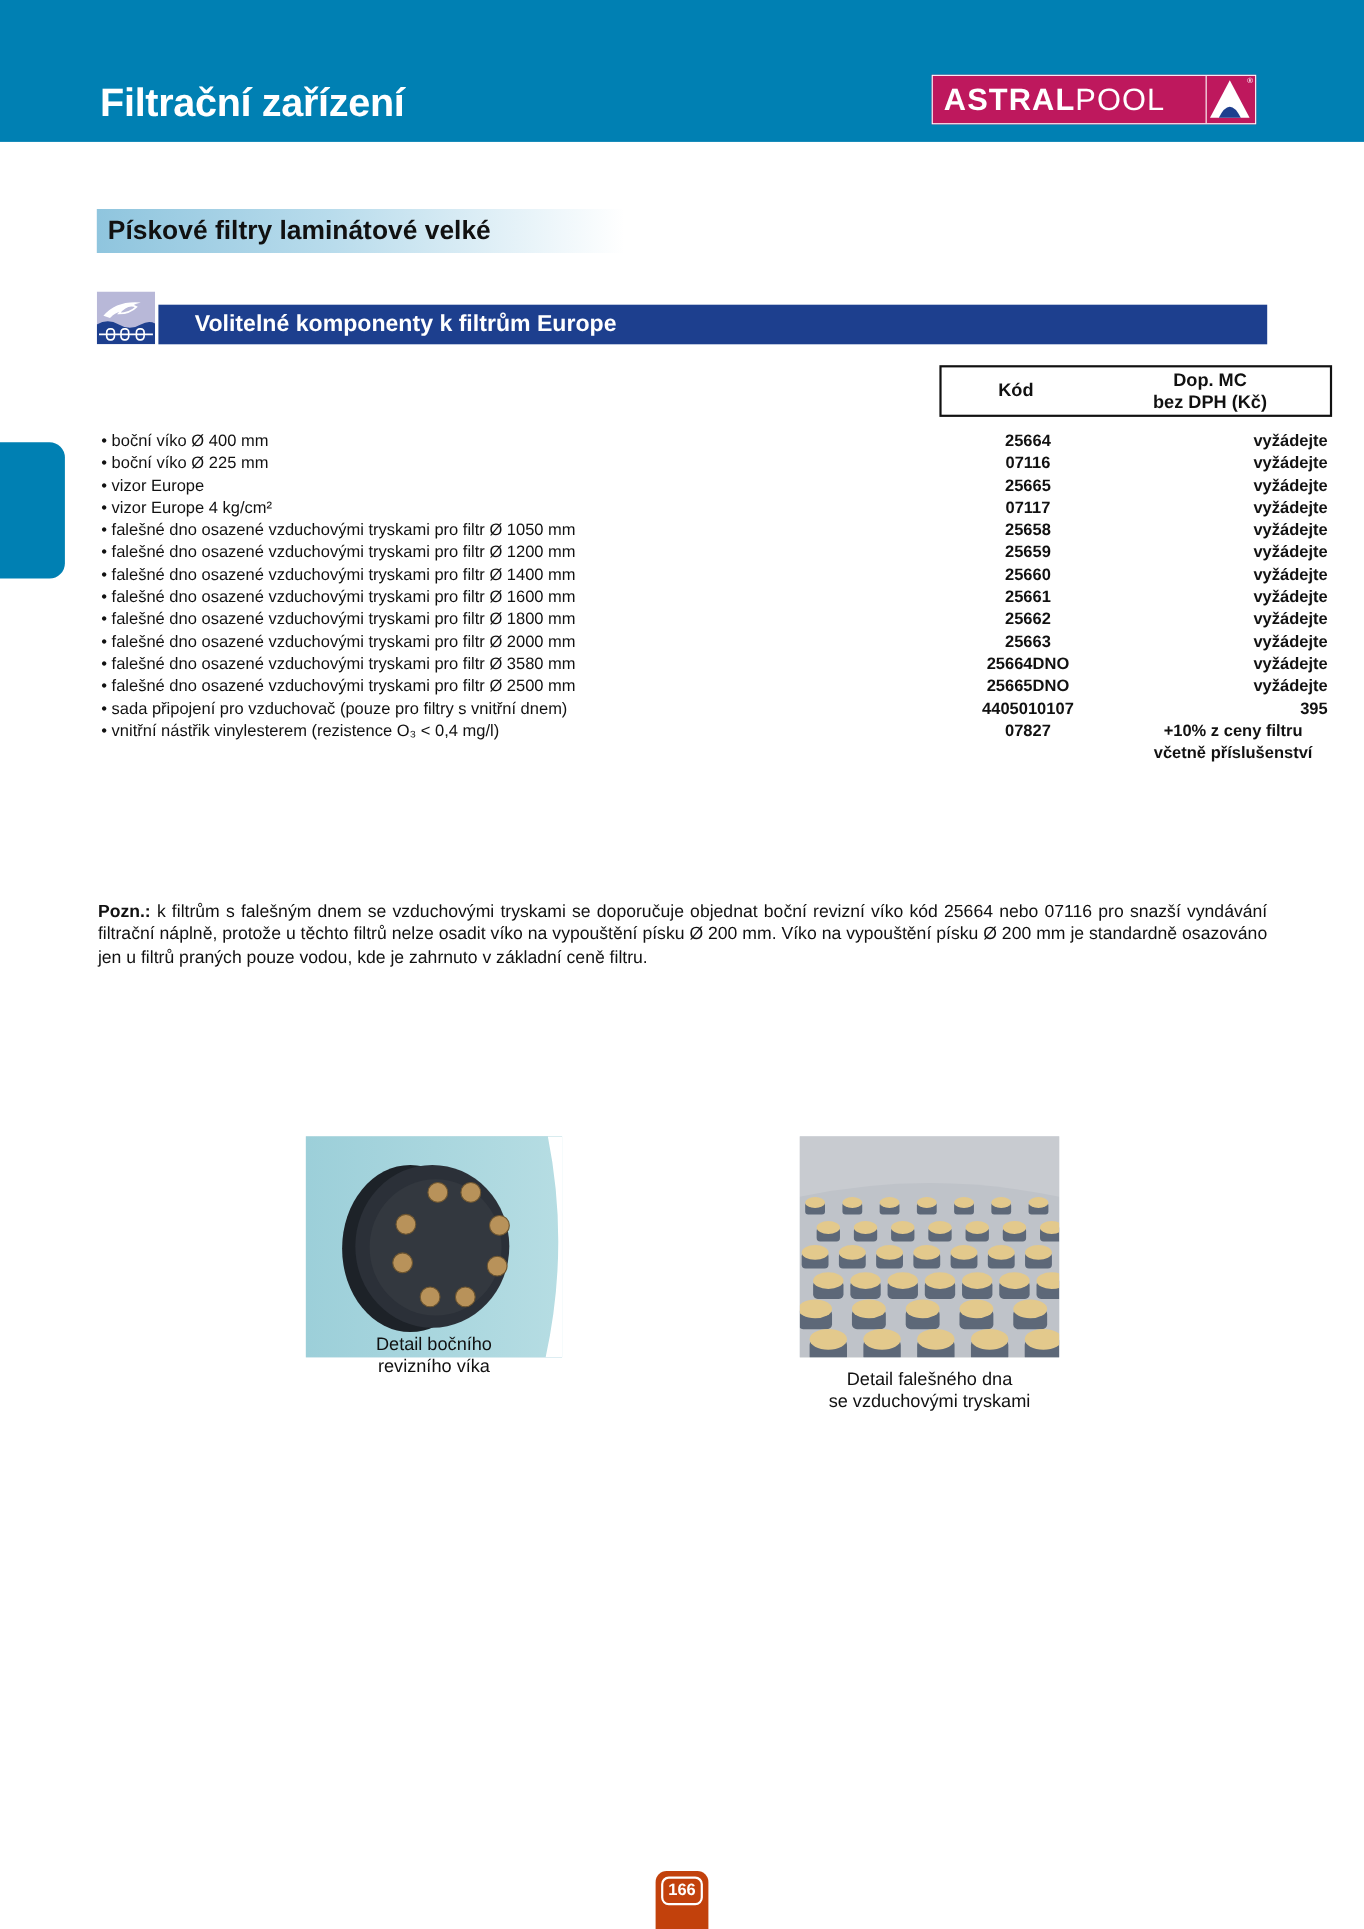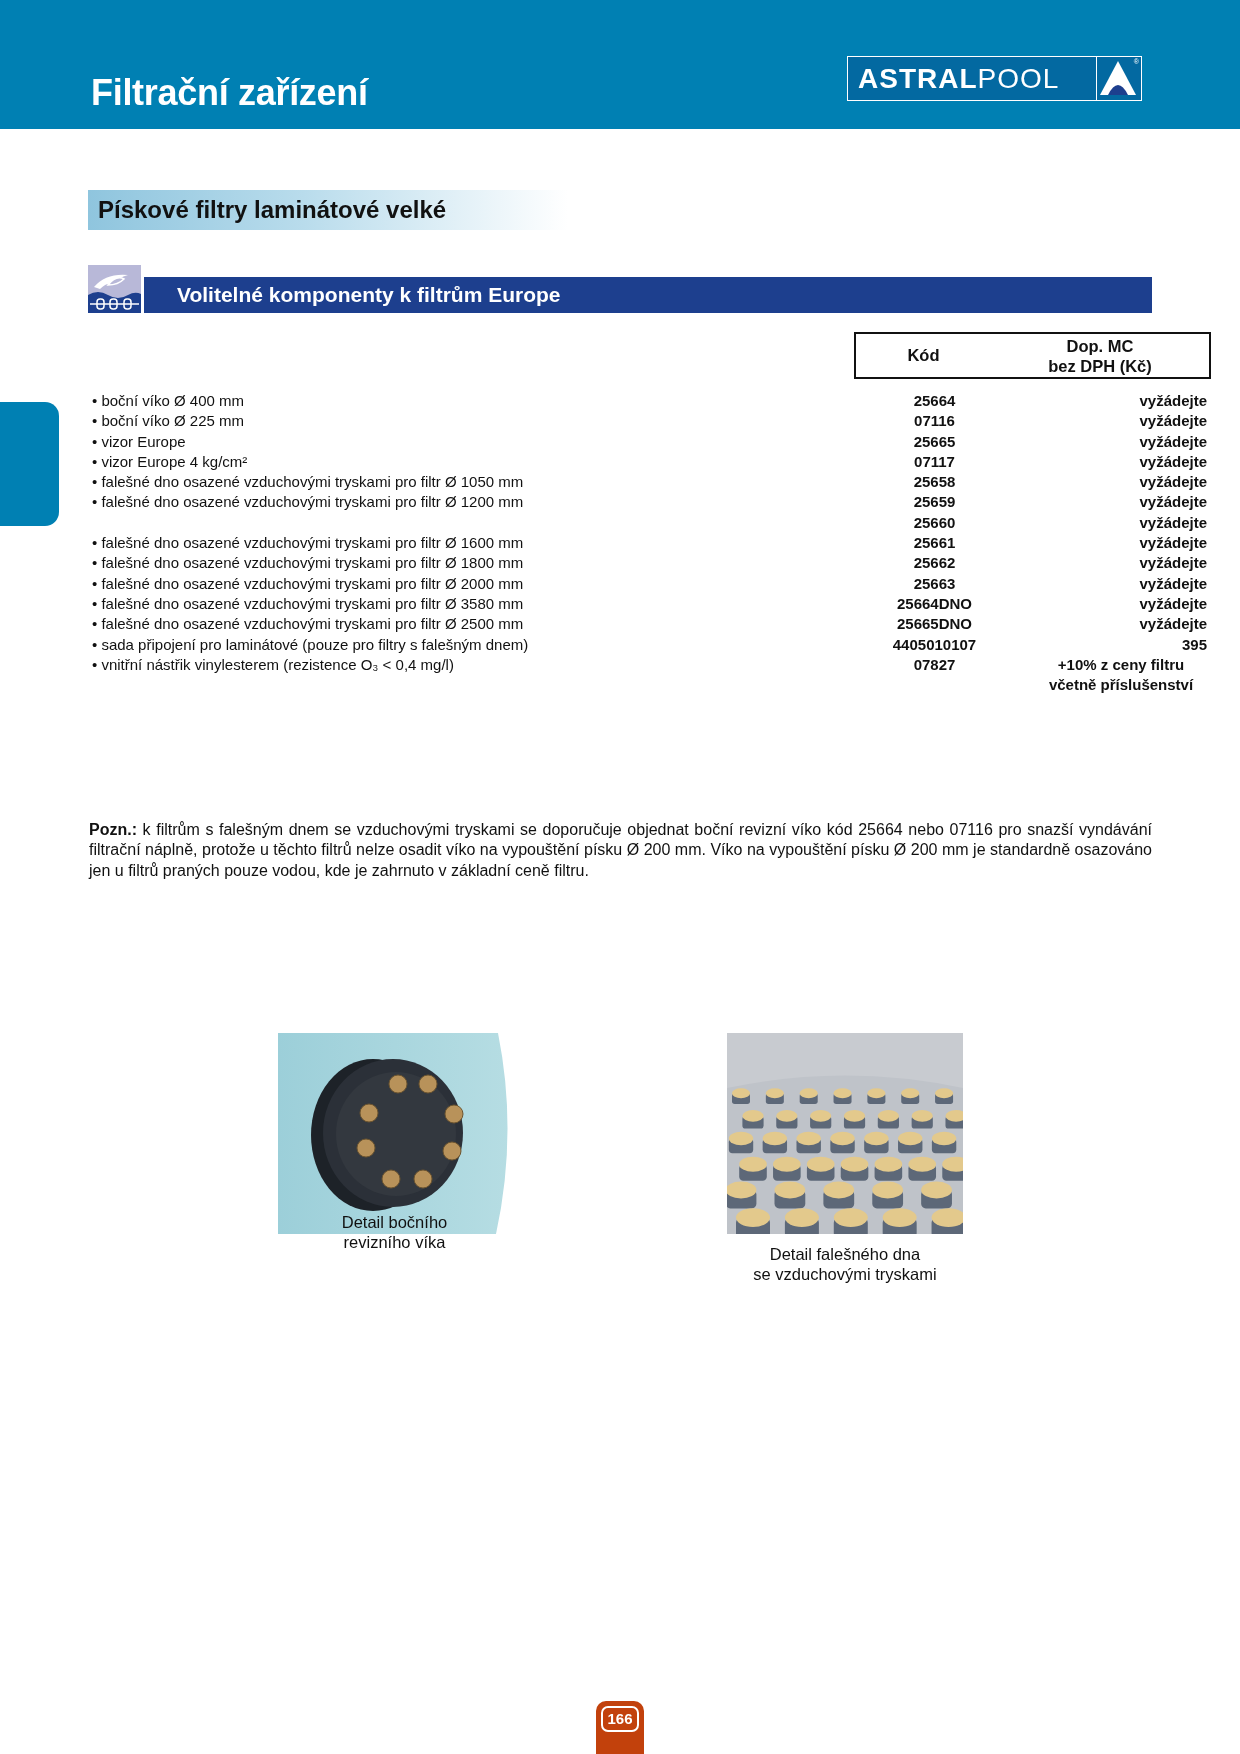--- a/index.html
+++ b/index.html
@@ -9,22 +9,22 @@
   }
   .header-band {
     position: absolute; left: 0; top: 0; width: 1240px; height: 129px;
     background: #0080b3;
   }
   .page-title {
     position: absolute; left: 91px; top: 60px; font-size: 36px; font-weight: bold;
     color: #ffffff; letter-spacing: -0.3px; margin-top: 12px;
   }
   .logo {
-    position: absolute; left: 847px; top: 56px; width: 295px; height: 45px;
-    background: #0369a1; border: 1.5px solid #ffffff; box-sizing: border-box;
+    position: absolute; left: 847px; top: 68px; width: 295px; height: 45px;
+    background: #be185d; border: 1.5px solid #ffffff; box-sizing: border-box;
     display: flex; align-items: stretch;
   }
   .logo-text {
     flex: 1; display: flex; align-items: center; padding-left: 10px;
     color: #fff; font-size: 28px; letter-spacing: 1px;
     border-right: 1.5px solid #fff;
   }
   .logo-text .b { font-weight: bold; }
   .logo-text .l { font-weight: normal; }
   .logo-mark { width: 44px; position: relative; }
@@ -166,20 +166,21 @@
       <span class="desc">• falešné dno osazené vzduchovými tryskami pro filtr Ø 1050 mm</span>
       <span class="code">25658</span>
       <span class="price-r">vyžádejte</span>
     </div>
   <div class="row">
       <span class="desc">• falešné dno osazené vzduchovými tryskami pro filtr Ø 1200 mm</span>
       <span class="code">25659</span>
       <span class="price-r">vyžádejte</span>
     </div>
   <div class="row">
+      <span class="desc">• falešné dno osazené vzduchovými tryskami pro filtr Ø 1400 mm</span>
       <span class="code">25660</span>
       <span class="price-r">vyžádejte</span>
     </div>
   <div class="row">
       <span class="desc">• falešné dno osazené vzduchovými tryskami pro filtr Ø 1600 mm</span>
       <span class="code">25661</span>
       <span class="price-r">vyžádejte</span>
     </div>
   <div class="row">
       <span class="desc">• falešné dno osazené vzduchovými tryskami pro filtr Ø 1800 mm</span>
@@ -195,21 +196,21 @@
       <span class="desc">• falešné dno osazené vzduchovými tryskami pro filtr Ø 3580 mm</span>
       <span class="code">25664DNO</span>
       <span class="price-r">vyžádejte</span>
     </div>
   <div class="row">
       <span class="desc">• falešné dno osazené vzduchovými tryskami pro filtr Ø 2500 mm</span>
       <span class="code">25665DNO</span>
       <span class="price-r">vyžádejte</span>
     </div>
   <div class="row">
-      <span class="desc">• sada připojení pro laminátové (pouze pro filtry s falešným dnem)</span>
+      <span class="desc">• sada připojení pro vzduchovač (pouze pro filtry s vnitřní dnem)</span>
       <span class="code">4405010107</span>
       <span class="price-r">395</span>
     </div>
   <div class="row">
       <span class="desc">• vnitřní nástřik vinylesterem (rezistence O₃ &lt; 0,4 mg/l)</span>
       <span class="code">07827</span>
       <span class="price" style="left:898px;width:262px;">+10% z ceny filtru</span>
       <span class="price2">včetně příslušenství</span>
     </div>
 </div>

